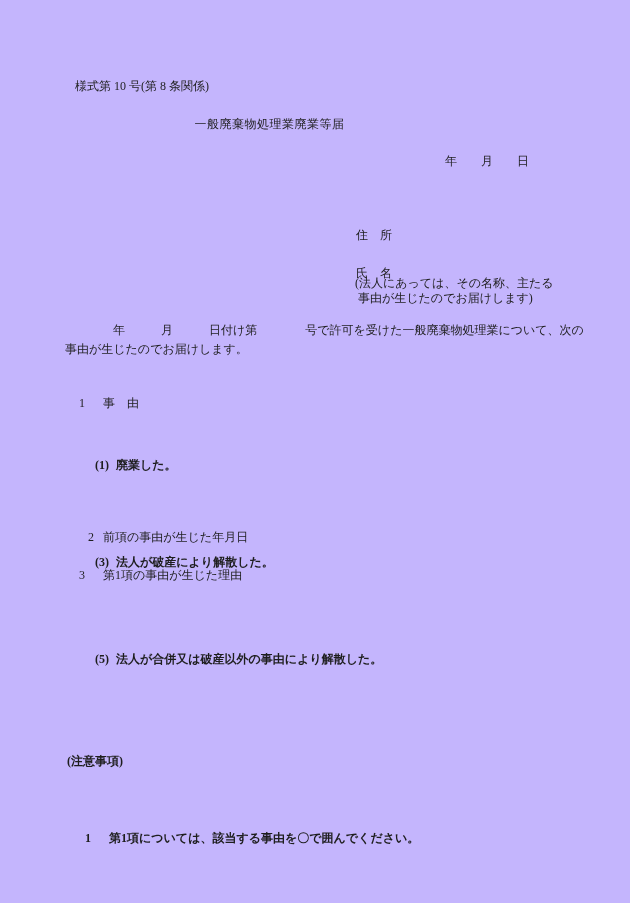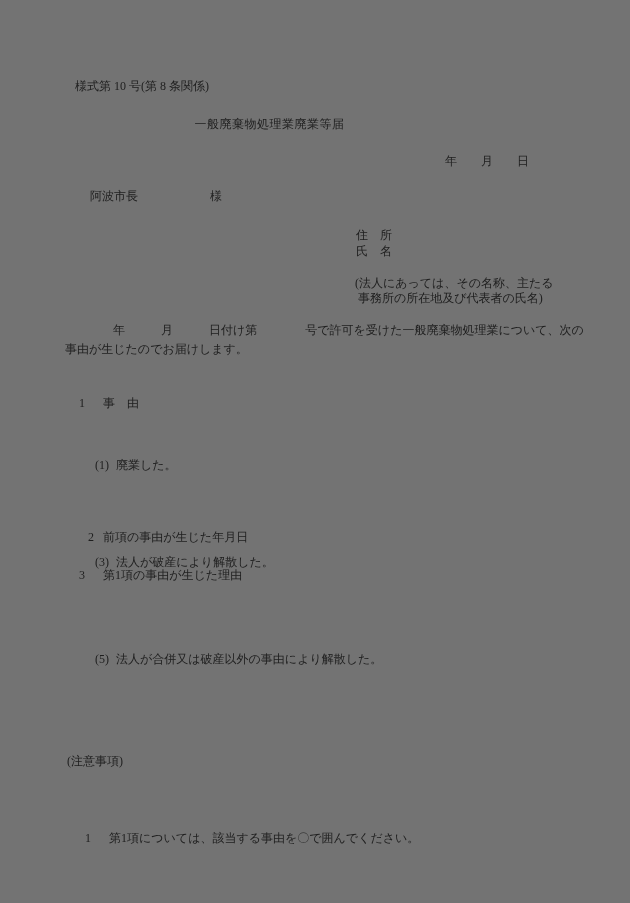--- a/index.html
+++ b/index.html
@@ -5,71 +5,70 @@
   html, body {
     margin: 0;
     padding: 0;
     background: #fcfcfc;
   }
   .page {
     position: relative;
     width: 630px;
     height: 903px;
     margin: 0 auto;
-    background: #737373;
+    background: #c4b5fd;
     font-family: "Liberation Serif", "DejaVu Serif", serif;
     font-size: 12px;
     line-height: 19.4px;
     color: #1e1e1e;
     overflow: hidden;
   }
   .abs {
     position: absolute;
     white-space: pre;
   }
   .form-number   { left: 75px;  top: 77px; }
   .doc-title     { left: 0; top: 115px; width: 539px; text-align: center; letter-spacing: 0.5px; }
   .date-line     { left: 445px; top: 152px; text-align: right; }
   .addressee     { left: 90px;  top: 187px; }
   .address-label { left: 356px; top: 226px; }
-  .name-label    { left: 356px; top: 242px; text-align: right; }
+  .name-label    { left: 356px; top: 264px; text-align: right; }
   .name-note1    { left: 355px; top: 276px; line-height: 15px; }
   .name-note2    { left: 358px; top: 291px; line-height: 15px; }
   .body-line1    { left: 65px;  top: 321px; }
   .body-line2    { left: 65px;  top: 340px; }
   .item-row      { left: 67px; }
   .item-1        { top: 375px; }
   .item-2        { top: 509px; text-align: center; }
   .item-3        { top: 547px; }
   .sublist       { left: 77px;  top: 398px; }
   .notes         { left: 67px;  top: 713px; line-height: 19.3px; }
   .marker    { display: inline-block; width: 24px; }
   .submarker { display: inline-block; width: 21px; }
-  .subrow, .note-row, .note-heading { white-space: pre; }
+  .subrow, .note-row, .note-heading { white-space: pre; font-weight: bold; }
 </style>
 </head>
 <body>
 
 <div class="page">
 
   <div class="abs form-number">様式第 10 号(第 8 条関係)</div>
 
   <div class="abs doc-title">一般廃棄物処理業廃業等届</div>
 
   <div class="abs date-line">年　　月　　日</div>
 
-  <div class="abs addressee">阿波市長　　　　　　様</div>
 
   <div class="abs address-label">住　所</div>
 
   <div class="abs name-label">氏　名</div>
 
   <div class="abs name-note1">(法人にあっては、その名称、主たる</div>
 
-  <div class="abs name-note2">事務所の所在地及び代表者の氏名)</div>
+  <div class="abs name-note2">事由が生じたのでお届けします)</div>
 
   <div class="abs body-line1">　　　　年　　　月　　　日付け第　　　　号で許可を受けた一般廃棄物処理業について、次の</div>
 
   <div class="abs body-line2">事由が生じたのでお届けします。</div>
 
   <div class="abs item-row item-1">
     <span class="marker">1</span><span>事　由</span>
   </div>
 
   <div class="abs sublist">

